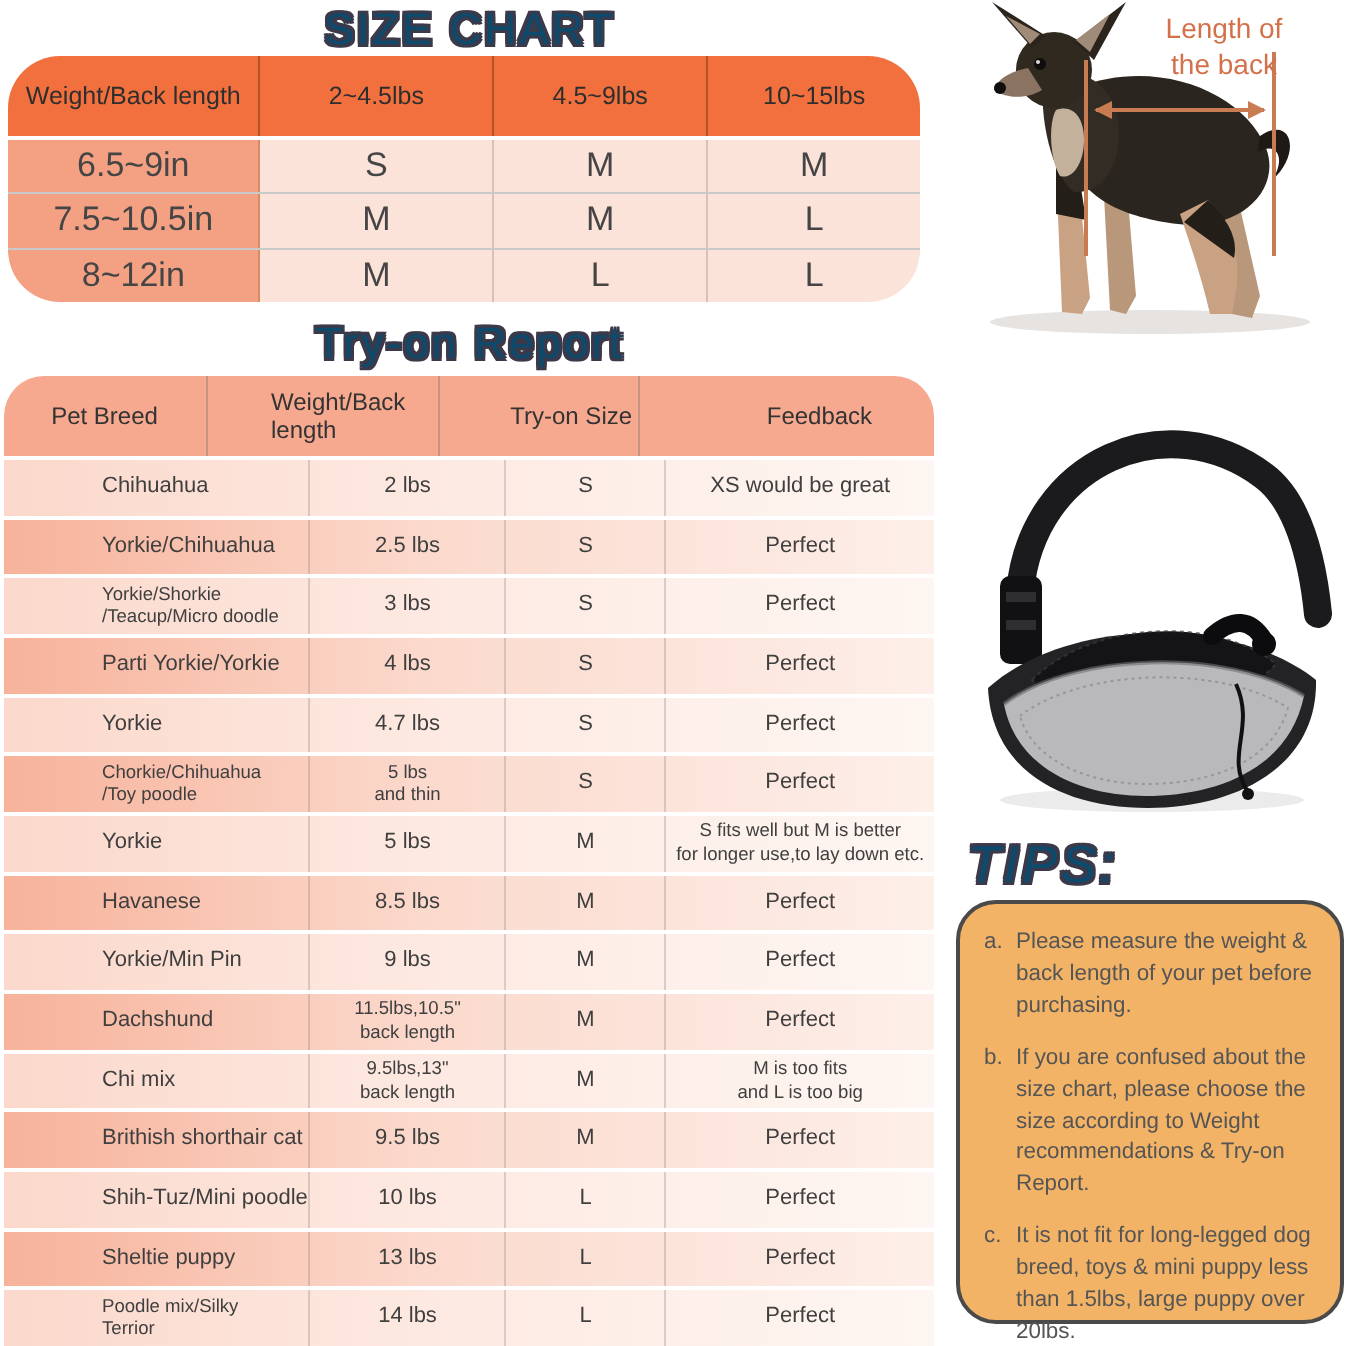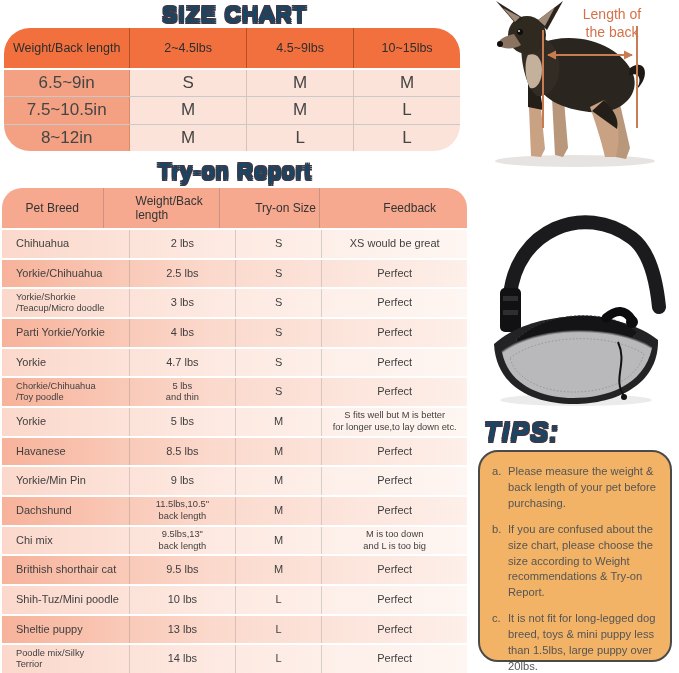--- a/index.html
+++ b/index.html
@@ -34,21 +34,21 @@
   .sc-c0 { width:27.7%; } .sc-c1 { width:25.6%; } .sc-c2 { width:23.5%; } .sc-c3 { width:23.2%; }
 
   
   .tryon-table { position:absolute; left:2px; top:188px; width:465px; height:485px;
                  border-radius:20px 20px 0 0; overflow:hidden; }
   .tr-header { display:flex; height:40px; background:#F6A98F;gap:32px; }
   .tr-hcell { display:flex; align-items:center; justify-content:center;
               font-size:12px; color:#333; border-right:1px solid rgba(110,110,110,.35); }
   .tr-hcell:last-child { border-right:none; }
   .tr-body { display:flex; flex-direction:column; height:445px; }
-  .tr-row { display:flex; flex:1; border-top:2px solid #fff; }
+  .tr-row { display:flex; flex:1; border-top:2px solid #fff;padding-left:35px; }
   .row-light { background:linear-gradient(90deg,#FBD8CB 0%,#FDE9E1 45%,#FEF6F2 100%); }
   .row-dark  { background:linear-gradient(90deg,#F7B29A 0%,#FBD9CC 45%,#FDEFE9 100%); }
   .tr-cell { display:flex; align-items:center; justify-content:center; text-align:center;
              font-size:11px; color:#3F3F3F; white-space:pre-line; line-height:1.25;
              border-right:1px solid rgba(130,130,130,.30); }
   .tr-cell:last-child { border-right:none; }
   .tr-cell.breed { justify-content:flex-start; text-align:left; padding-left:14px; }
   .tr-cell.two-line { font-size:9.3px; }
   .tr-c0 { width:27.5%; } .tr-c1 { width:22.8%; } .tr-c2 { width:18.6%; } .tr-c3 { width:31.1%; }
 
@@ -218,21 +218,21 @@
           <div class="tr-cell tr-c1 two-line">11.5lbs,10.5"
 back length</div>
           <div class="tr-cell tr-c2">M</div>
           <div class="tr-cell tr-c3">Perfect</div>
         </div>
         <div class="tr-row row-light">
           <div class="tr-cell tr-c0 breed">Chi mix</div>
           <div class="tr-cell tr-c1 two-line">9.5lbs,13"
 back length</div>
           <div class="tr-cell tr-c2">M</div>
-          <div class="tr-cell tr-c3 two-line">M is too down
+          <div class="tr-cell tr-c3 two-line">M is too fits
 and L is too big</div>
         </div>
         <div class="tr-row row-dark">
           <div class="tr-cell tr-c0 breed">Brithish shorthair cat</div>
           <div class="tr-cell tr-c1">9.5 lbs</div>
           <div class="tr-cell tr-c2">M</div>
           <div class="tr-cell tr-c3">Perfect</div>
         </div>
         <div class="tr-row row-light">
           <div class="tr-cell tr-c0 breed">Shih-Tuz/Mini poodle</div>

